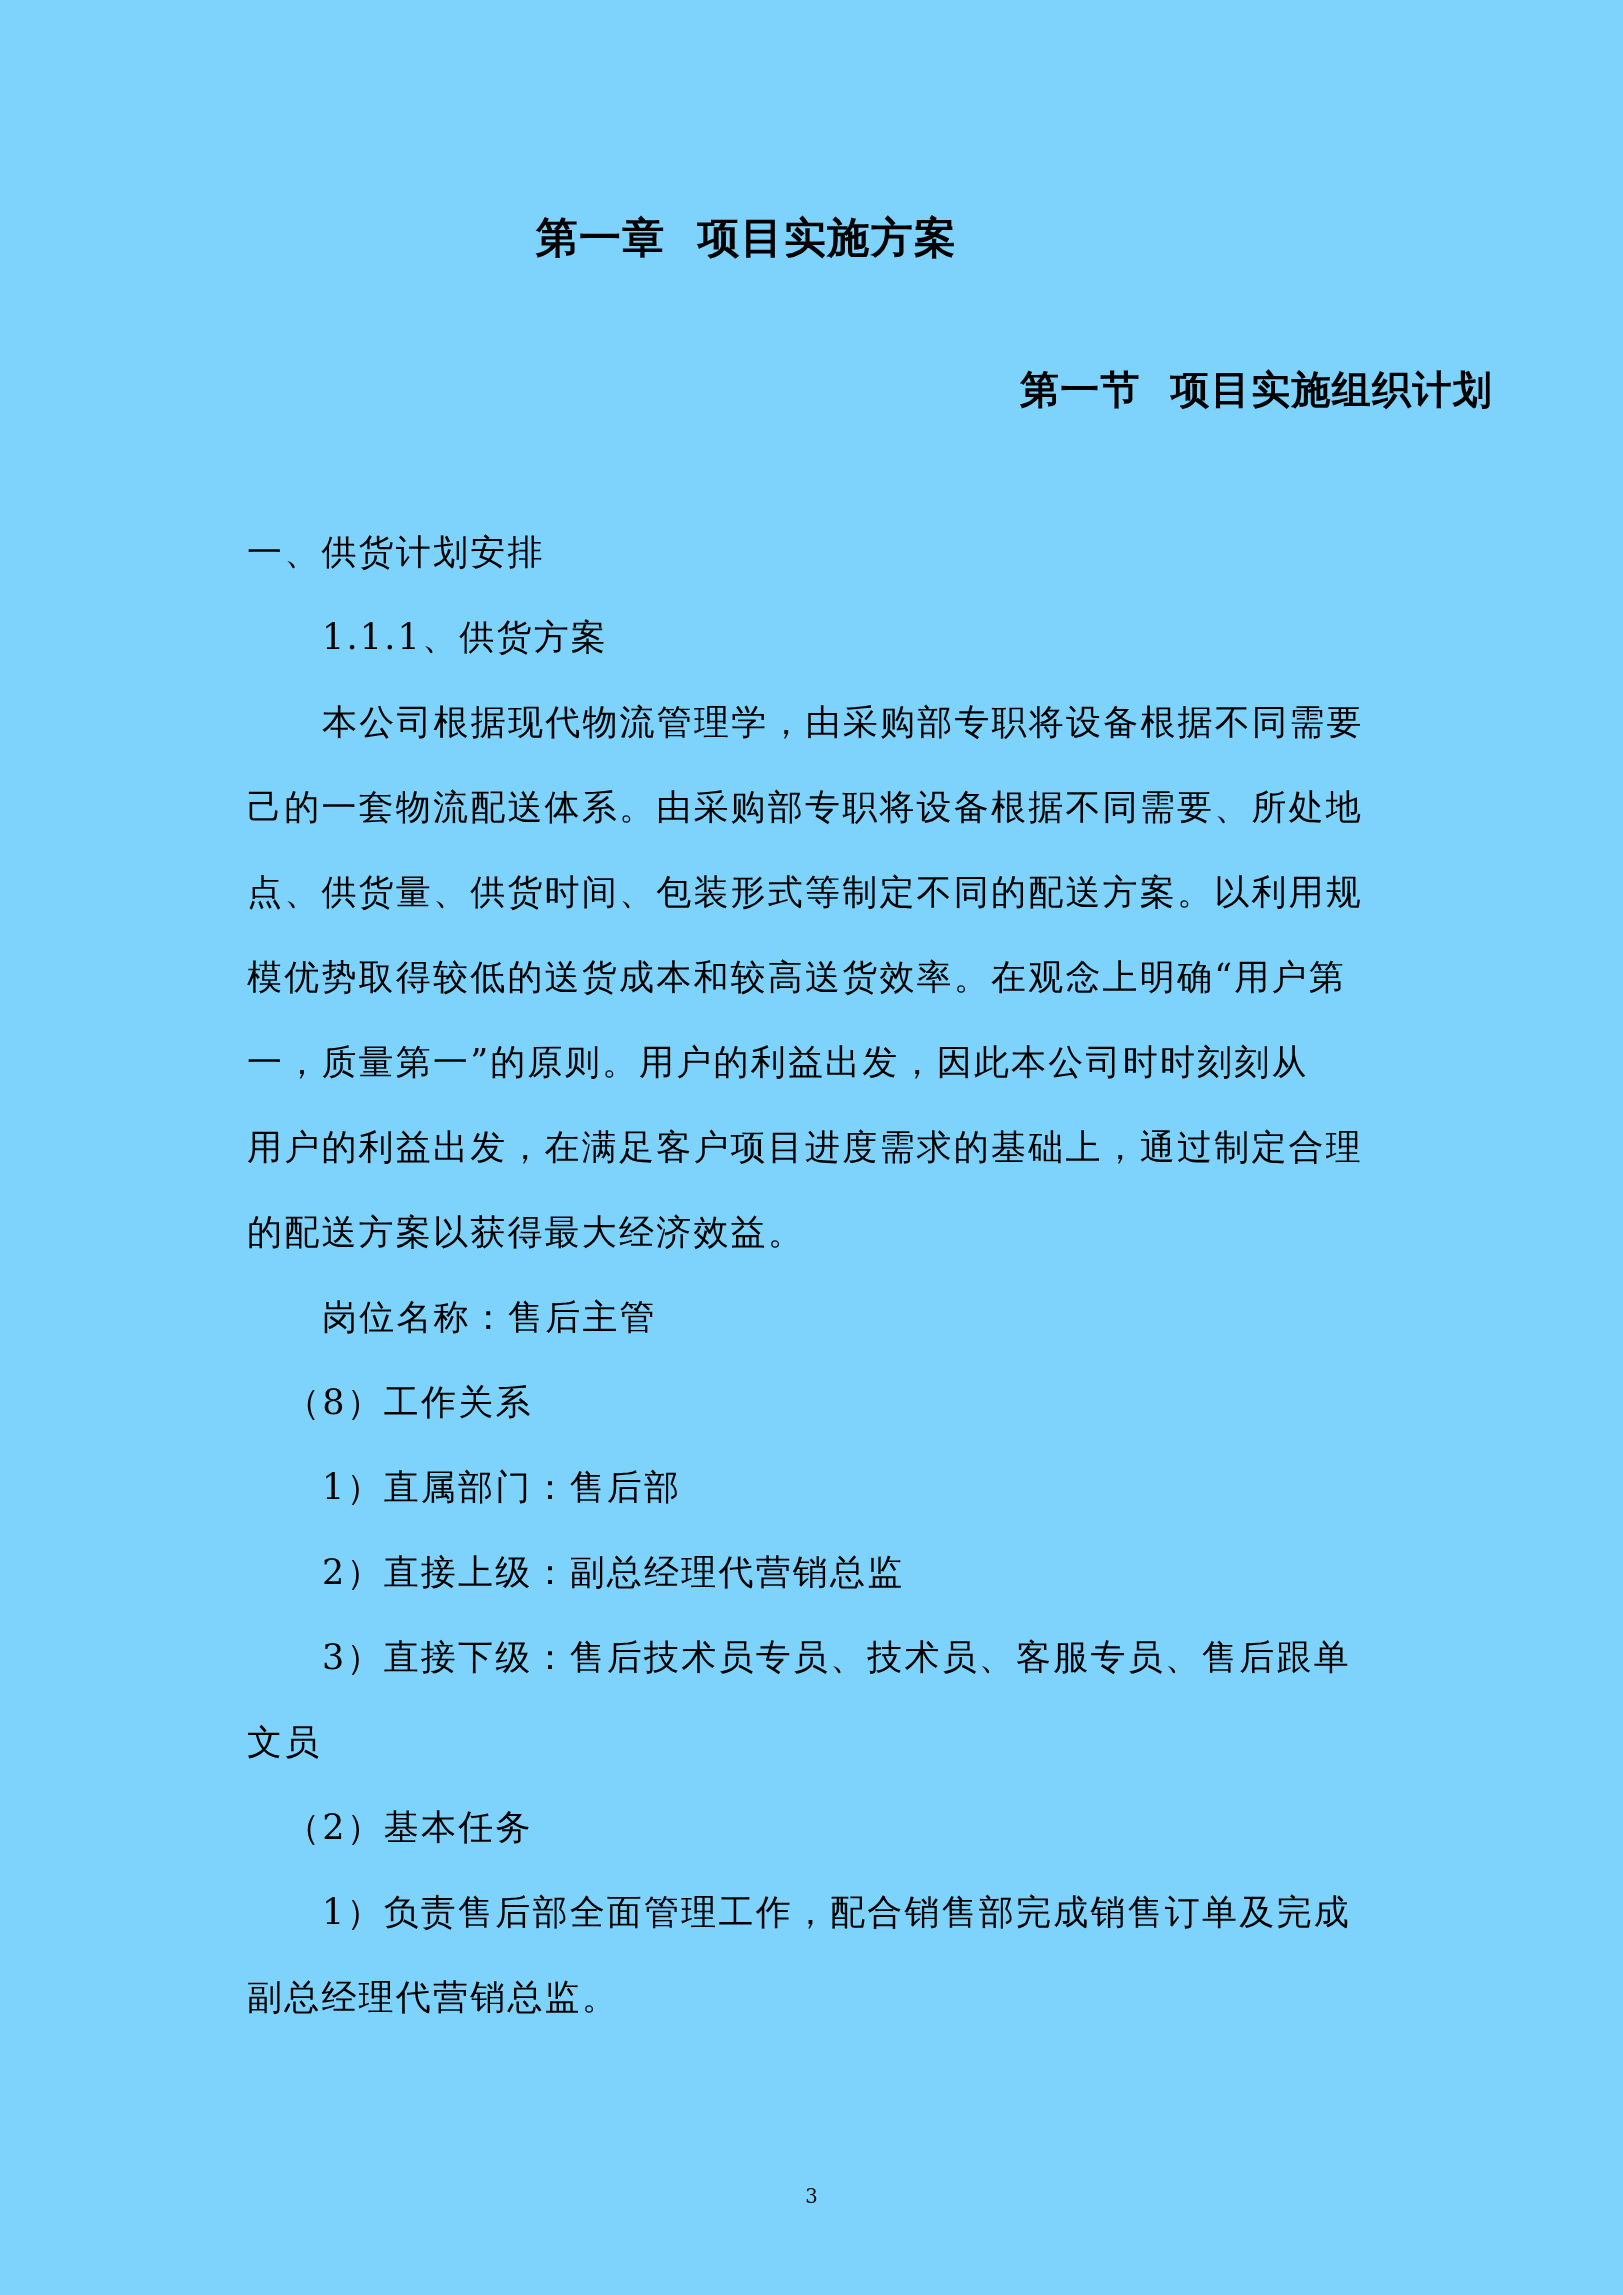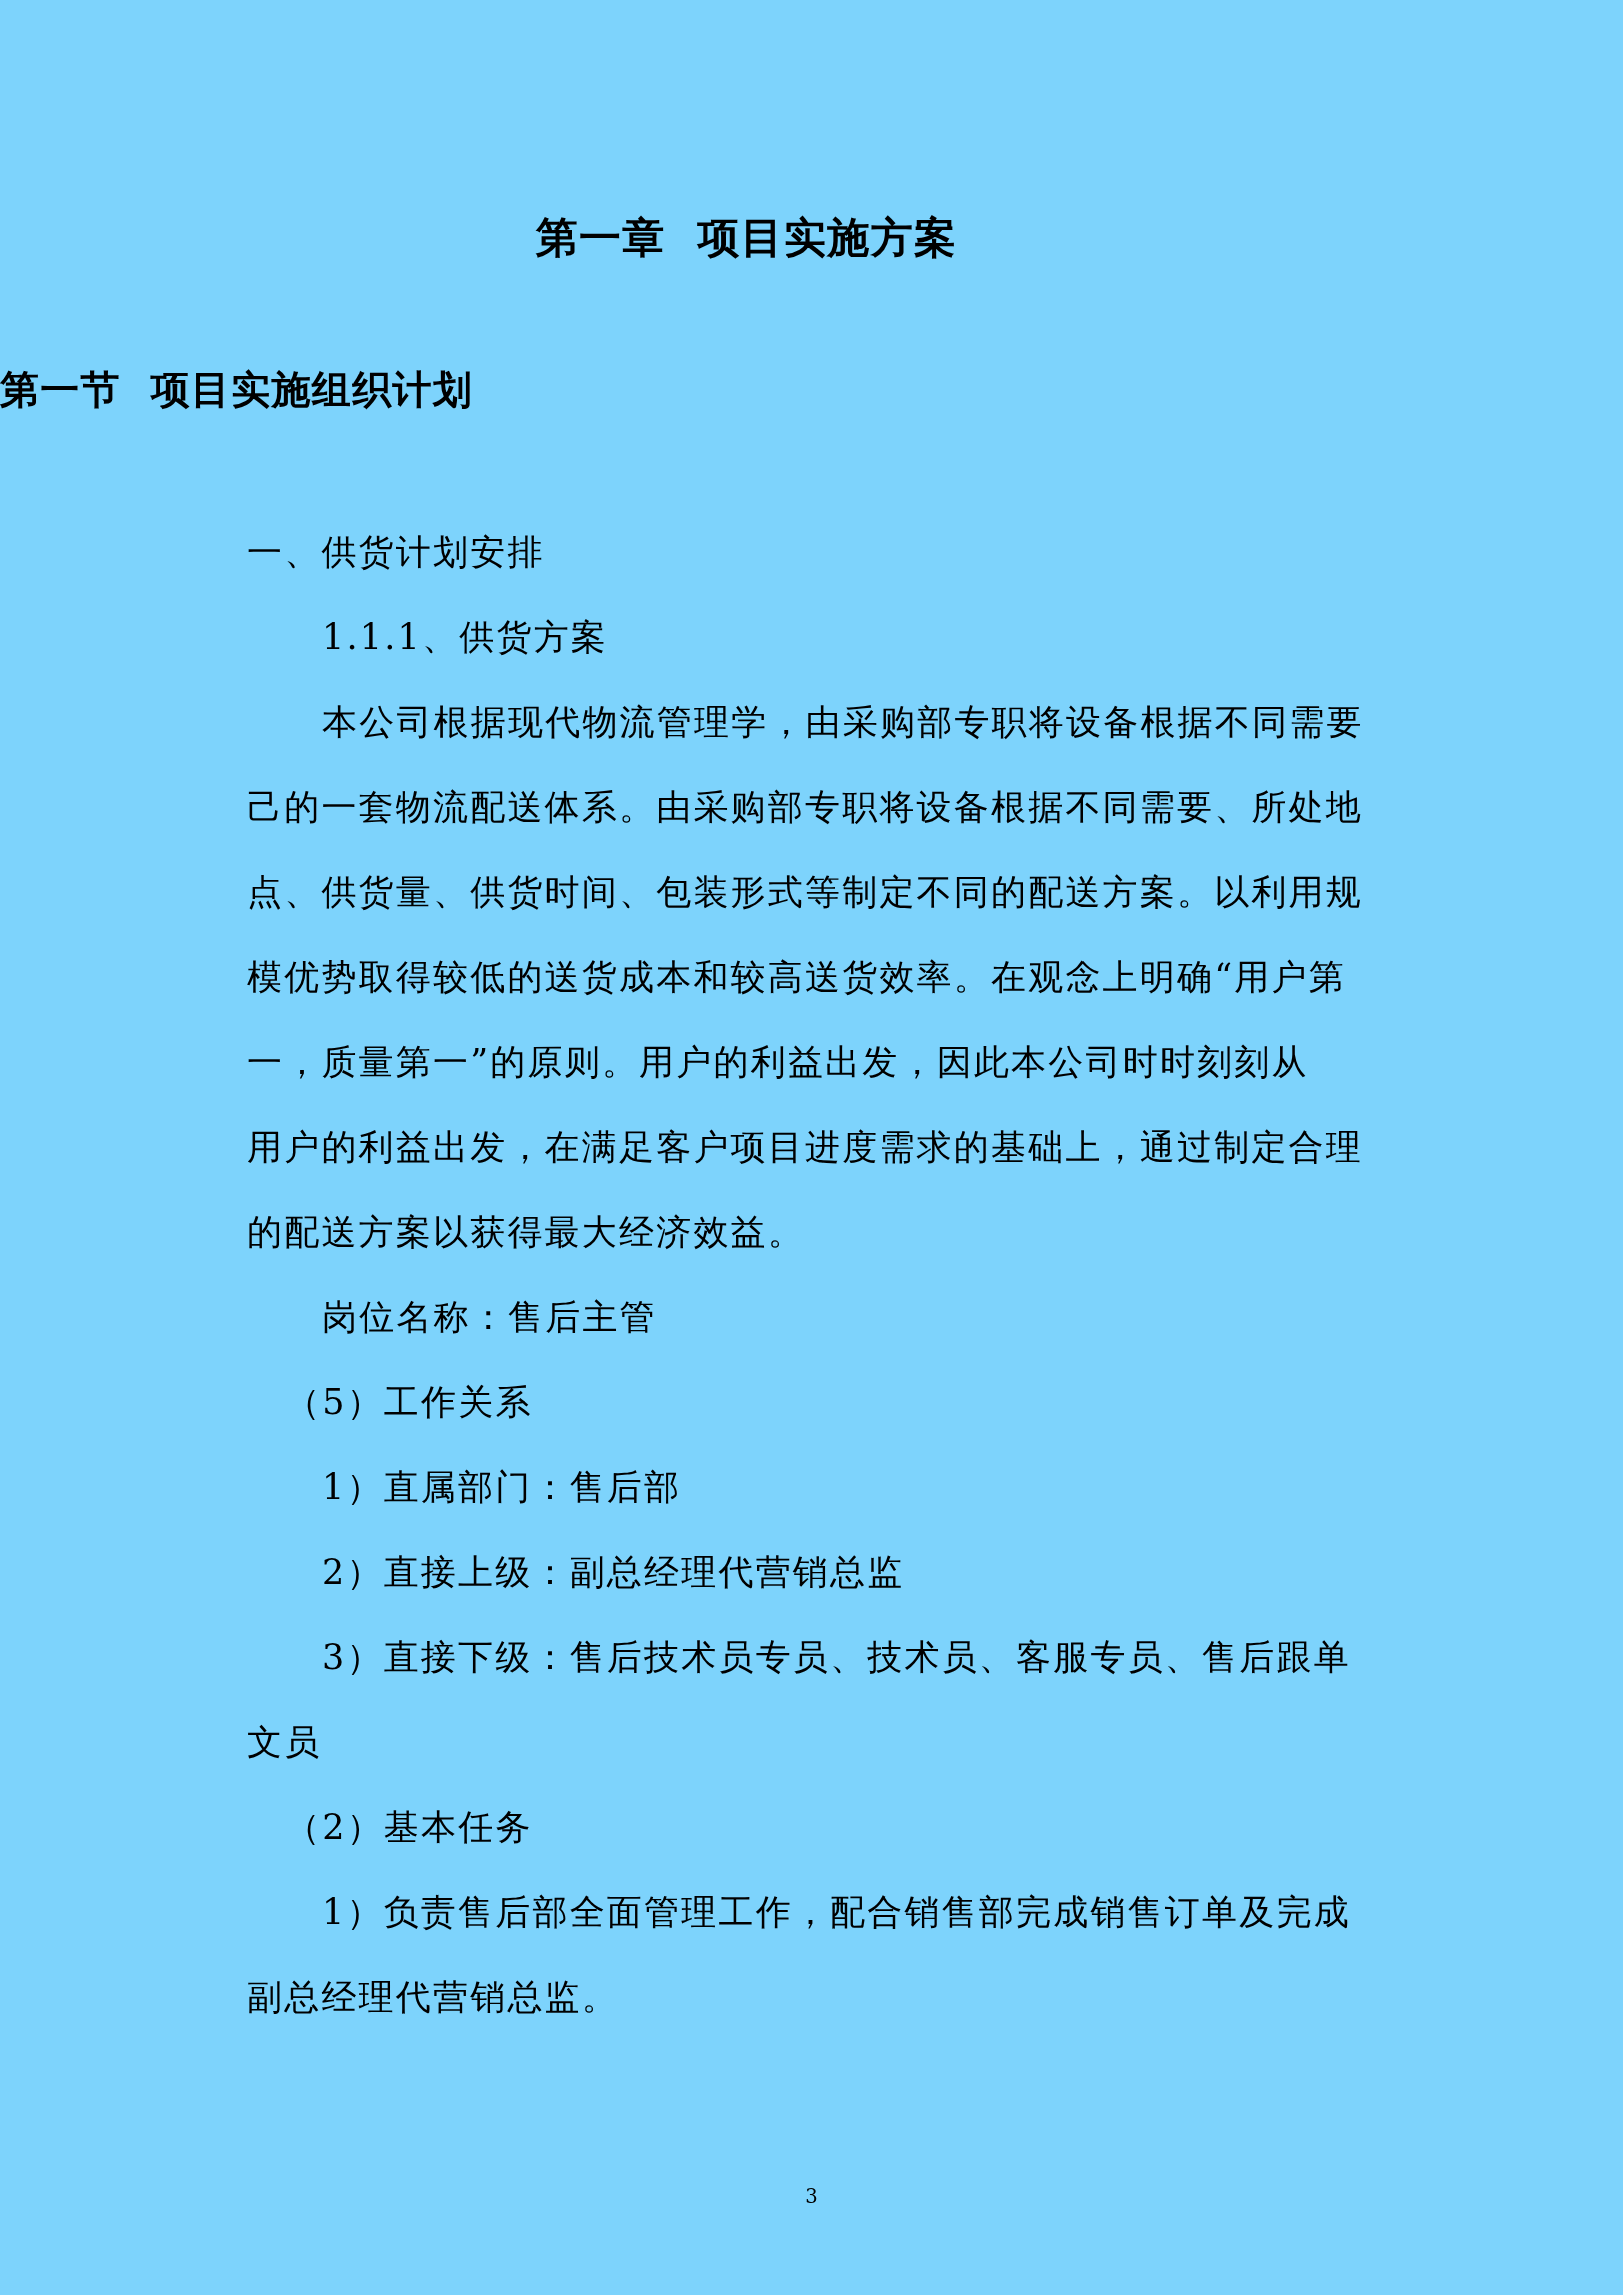--- a/index.html
+++ b/index.html
@@ -31,21 +31,21 @@
     font-weight: bold;
     font-size: 42px;
     line-height: 59px;
     letter-spacing: 1.3px;
     white-space: pre;
   }
   .section-title {
     position: absolute;
     left: 0; width: 1493px;
     top: 360px;
-    text-align: left;
+    text-align: right;
     font-family: "DejaVu Sans", "Liberation Sans", sans-serif;
     font-weight: bold;
     font-size: 39px;
     line-height: 59px;
     letter-spacing: 1.3px;
     white-space: pre;
   }
   .body-text {
     position: absolute;
     left: 247px;
@@ -87,21 +87,21 @@
     <span class="line indent-0">一、供货计划安排</span>
     <span class="line indent-2">1.1.1、供货方案</span>
     <span class="line indent-2">本公司根据现代物流管理学，由采购部专职将设备根据不同需要</span>
     <span class="line indent-0">己的一套物流配送体系。由采购部专职将设备根据不同需要、所处地</span>
     <span class="line indent-0">点、供货量、供货时间、包装形式等制定不同的配送方案。以利用规</span>
     <span class="line indent-0">模优势取得较低的送货成本和较高送货效率。在观念上明确“用户第</span>
     <span class="line indent-0">一，质量第一”的原则。用户的利益出发，因此本公司时时刻刻从</span>
     <span class="line indent-0">用户的利益出发，在满足客户项目进度需求的基础上，通过制定合理</span>
     <span class="line indent-0">的配送方案以获得最大经济效益。</span>
     <span class="line indent-2">岗位名称：售后主管</span>
-    <span class="line indent-1">（5）工作关系</span>
+    <span class="line indent-1">（8）工作关系</span>
     <span class="line indent-2">1）直属部门：售后部</span>
     <span class="line indent-2">2）直接上级：副总经理代营销总监</span>
     <span class="line indent-2">3）直接下级：售后技术员专员、技术员、客服专员、售后跟单</span>
     <span class="line indent-0">文员</span>
     <span class="line indent-1">（2）基本任务</span>
     <span class="line indent-2">1）负责售后部全面管理工作，配合销售部完成销售订单及完成</span>
     <span class="line indent-0">副总经理代营销总监。</span>
   </div>
 
   <div class="page-number">3</div>

